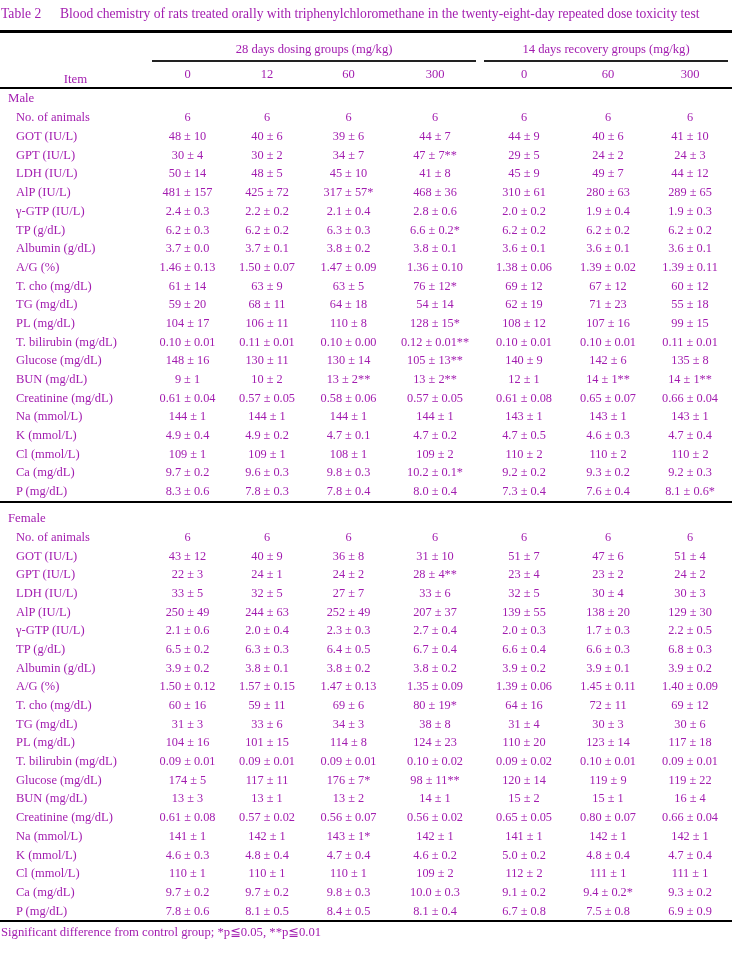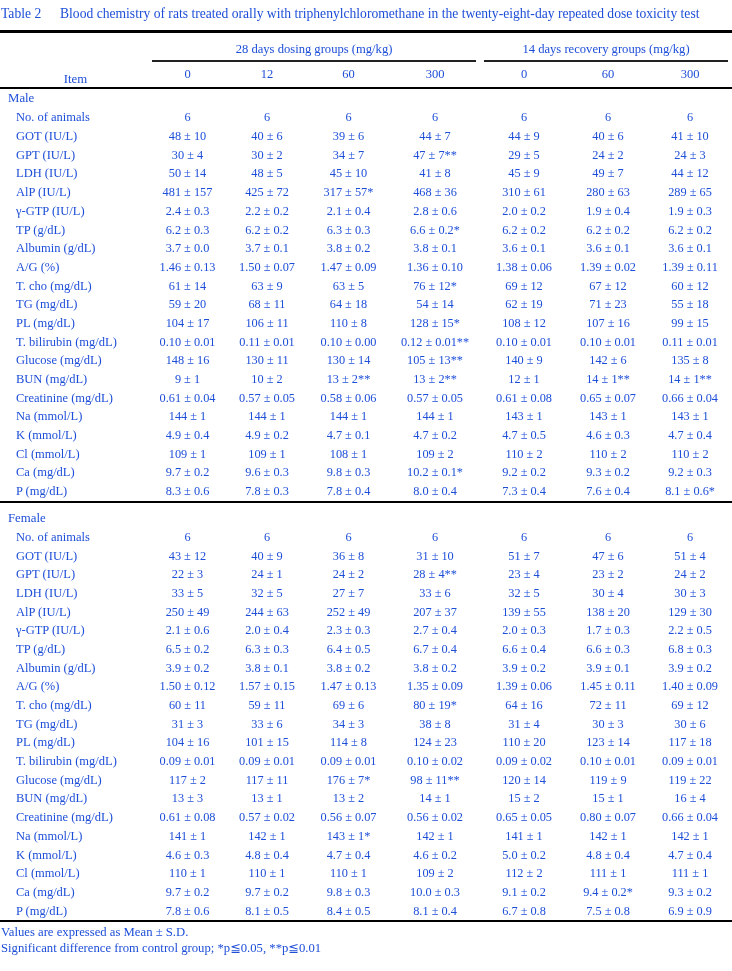--- a/index.html
+++ b/index.html
@@ -1,18 +1,18 @@
 <!DOCTYPE html>
 <html><head>
 <meta charset="utf-8">
 <style>
   html, body { margin:0; padding:0; background:#ffffff; }
   .page {
     width:732px; height:971px; box-sizing:border-box;
-    background:#fff; color:#1d4ed8;
+    background:#fff; color:#a21caf;
     font-family:"Liberation Serif", "DejaVu Serif", serif;
     padding-top:5px; overflow:hidden;
   }
   
   .title { display:flex; padding:1px 2px 7px 1px; font-size:13.6px; line-height:1.22; }
   .title-label { flex:0 0 59px; }
   .title-text { flex:1; padding-right:4px; }
   
   table.data-table {
     width:732px; table-layout:fixed; border-collapse:collapse;
@@ -383,21 +383,21 @@
           <td class="val">1.50 ± 0.12</td>
           <td class="val">1.57 ± 0.15</td>
           <td class="val">1.47 ± 0.13</td>
           <td class="val">1.35 ± 0.09</td>
           <td class="val">1.39 ± 0.06</td>
           <td class="val">1.45 ± 0.11</td>
           <td class="val">1.40 ± 0.09</td>
         </tr>
         <tr>
           <td class="row-label">T. cho (mg/dL)</td>
-          <td class="val">60 ± 11</td>
+          <td class="val">60 ± 16</td>
           <td class="val">59 ± 11</td>
           <td class="val">69 ± 6</td>
           <td class="val">80 ± 19*</td>
           <td class="val">64 ± 16</td>
           <td class="val">72 ± 11</td>
           <td class="val">69 ± 12</td>
         </tr>
         <tr>
           <td class="row-label">TG (mg/dL)</td>
           <td class="val">31 ± 3</td>
@@ -423,21 +423,21 @@
           <td class="val">0.09 ± 0.01</td>
           <td class="val">0.09 ± 0.01</td>
           <td class="val">0.09 ± 0.01</td>
           <td class="val">0.10 ± 0.02</td>
           <td class="val">0.09 ± 0.02</td>
           <td class="val">0.10 ± 0.01</td>
           <td class="val">0.09 ± 0.01</td>
         </tr>
         <tr>
           <td class="row-label">Glucose (mg/dL)</td>
-          <td class="val">117 ± 2</td>
+          <td class="val">174 ± 5</td>
           <td class="val">117 ± 11</td>
           <td class="val">176 ± 7*</td>
           <td class="val">98 ± 11**</td>
           <td class="val">120 ± 14</td>
           <td class="val">119 ± 9</td>
           <td class="val">119 ± 22</td>
         </tr>
         <tr>
           <td class="row-label">BUN (mg/dL)</td>
           <td class="val">13 ± 3</td>
@@ -505,17 +505,16 @@
           <td class="val">8.4 ± 0.5</td>
           <td class="val">8.1 ± 0.4</td>
           <td class="val">6.7 ± 0.8</td>
           <td class="val">7.5 ± 0.8</td>
           <td class="val">6.9 ± 0.9</td>
         </tr>
       </tbody>
   </table>
 
   <div class="footnotes">
-    <div class="footnote">Values are expressed as Mean ± S.D.</div>
     <div class="footnote">Significant difference from control group;  *p≦0.05, **p≦0.01</div>
   </div>
 
 </div>
 
 </body></html>

